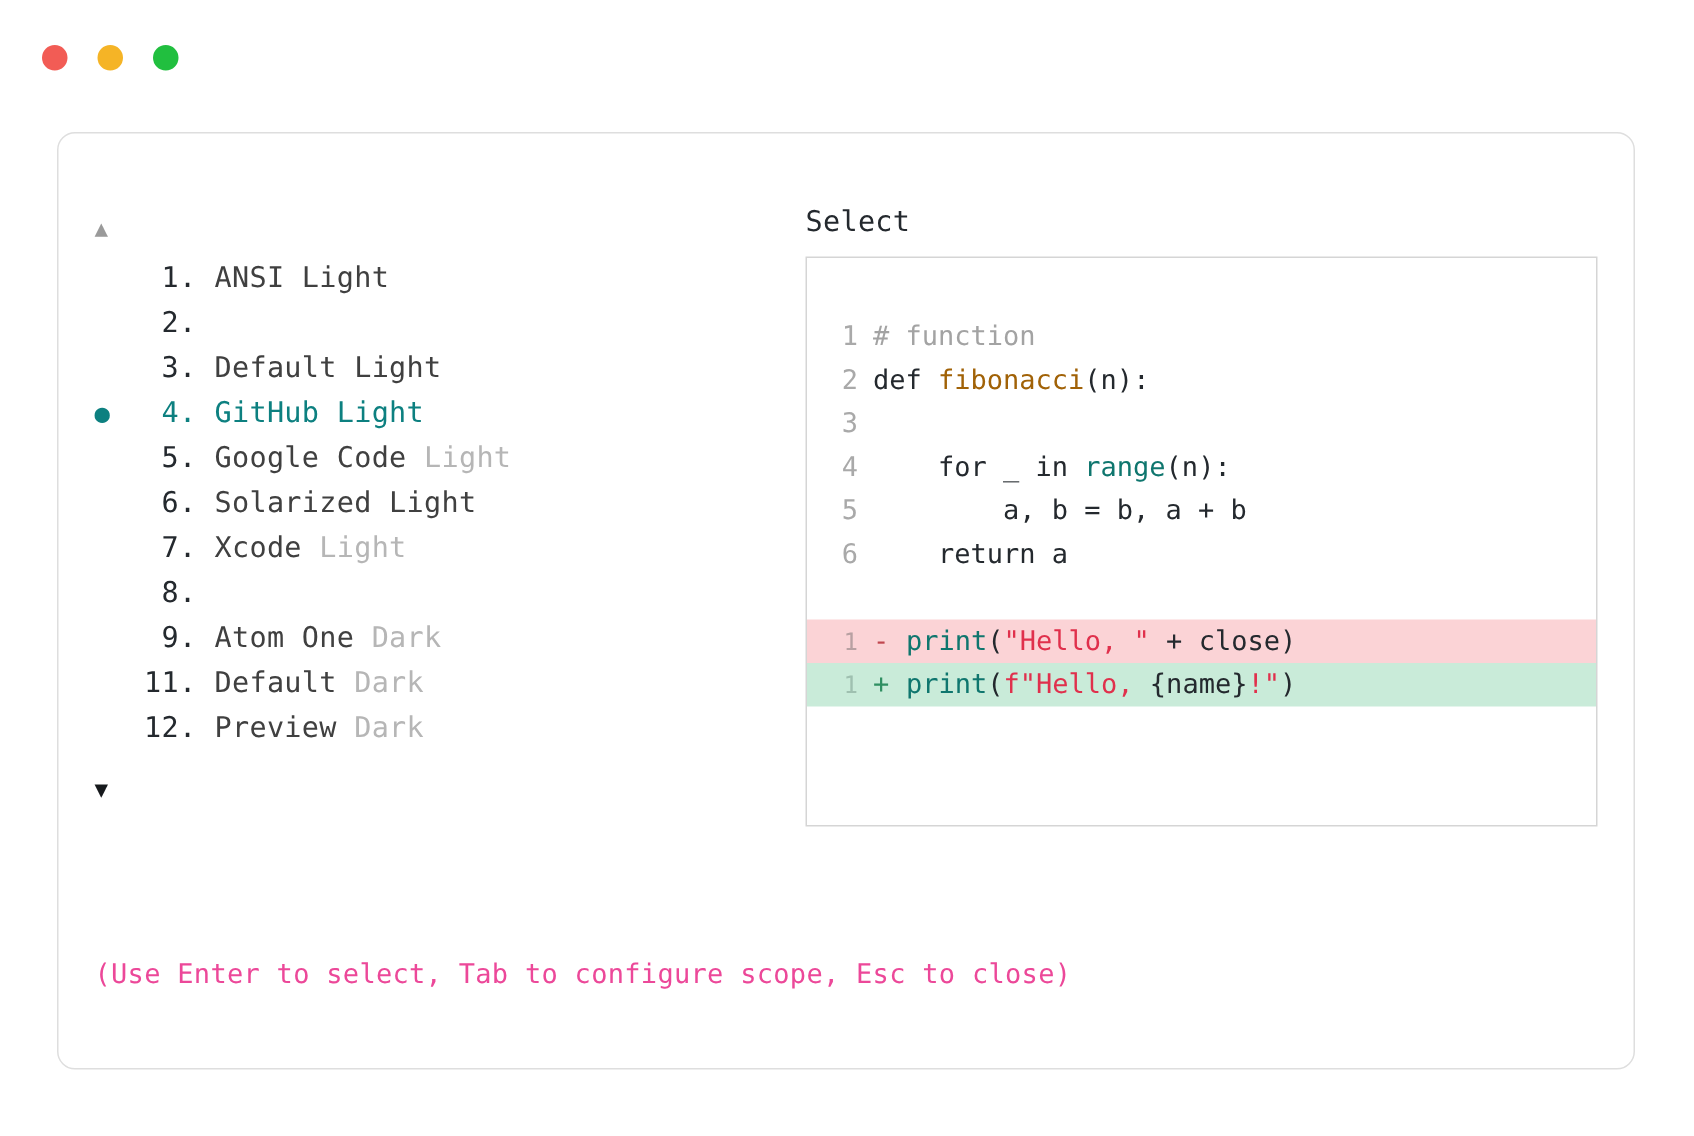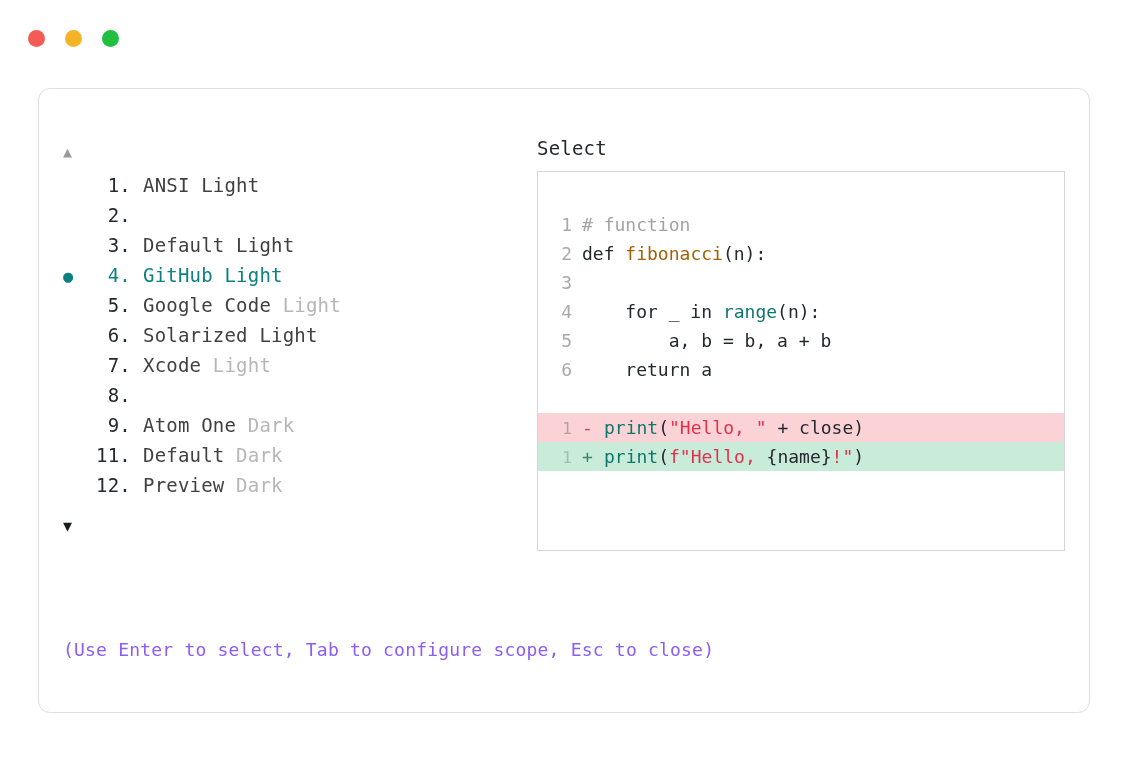--- a/index.html
+++ b/index.html
@@ -175,21 +175,21 @@
   .diff-add .diff-mark { color: #2f8f62; }
   .diff-line .code-body { font-size: 18px; line-height: 29px; }
 
   
   .hint {
     position: absolute;
     left: 24px;
     top: 548px;
     font-size: 18px;
     line-height: 26px;
-    color: #8b5cf6;
+    color: #ec4899;
     letter-spacing: 0.2px;
     white-space: pre;
   }
 </style>
 </head>
 <body>
 
 <div class="titlebar">
   <span class="dot" style="background: rgb(242, 92, 85);"></span>
   <span class="dot" style="background: rgb(245, 180, 38);"></span>

